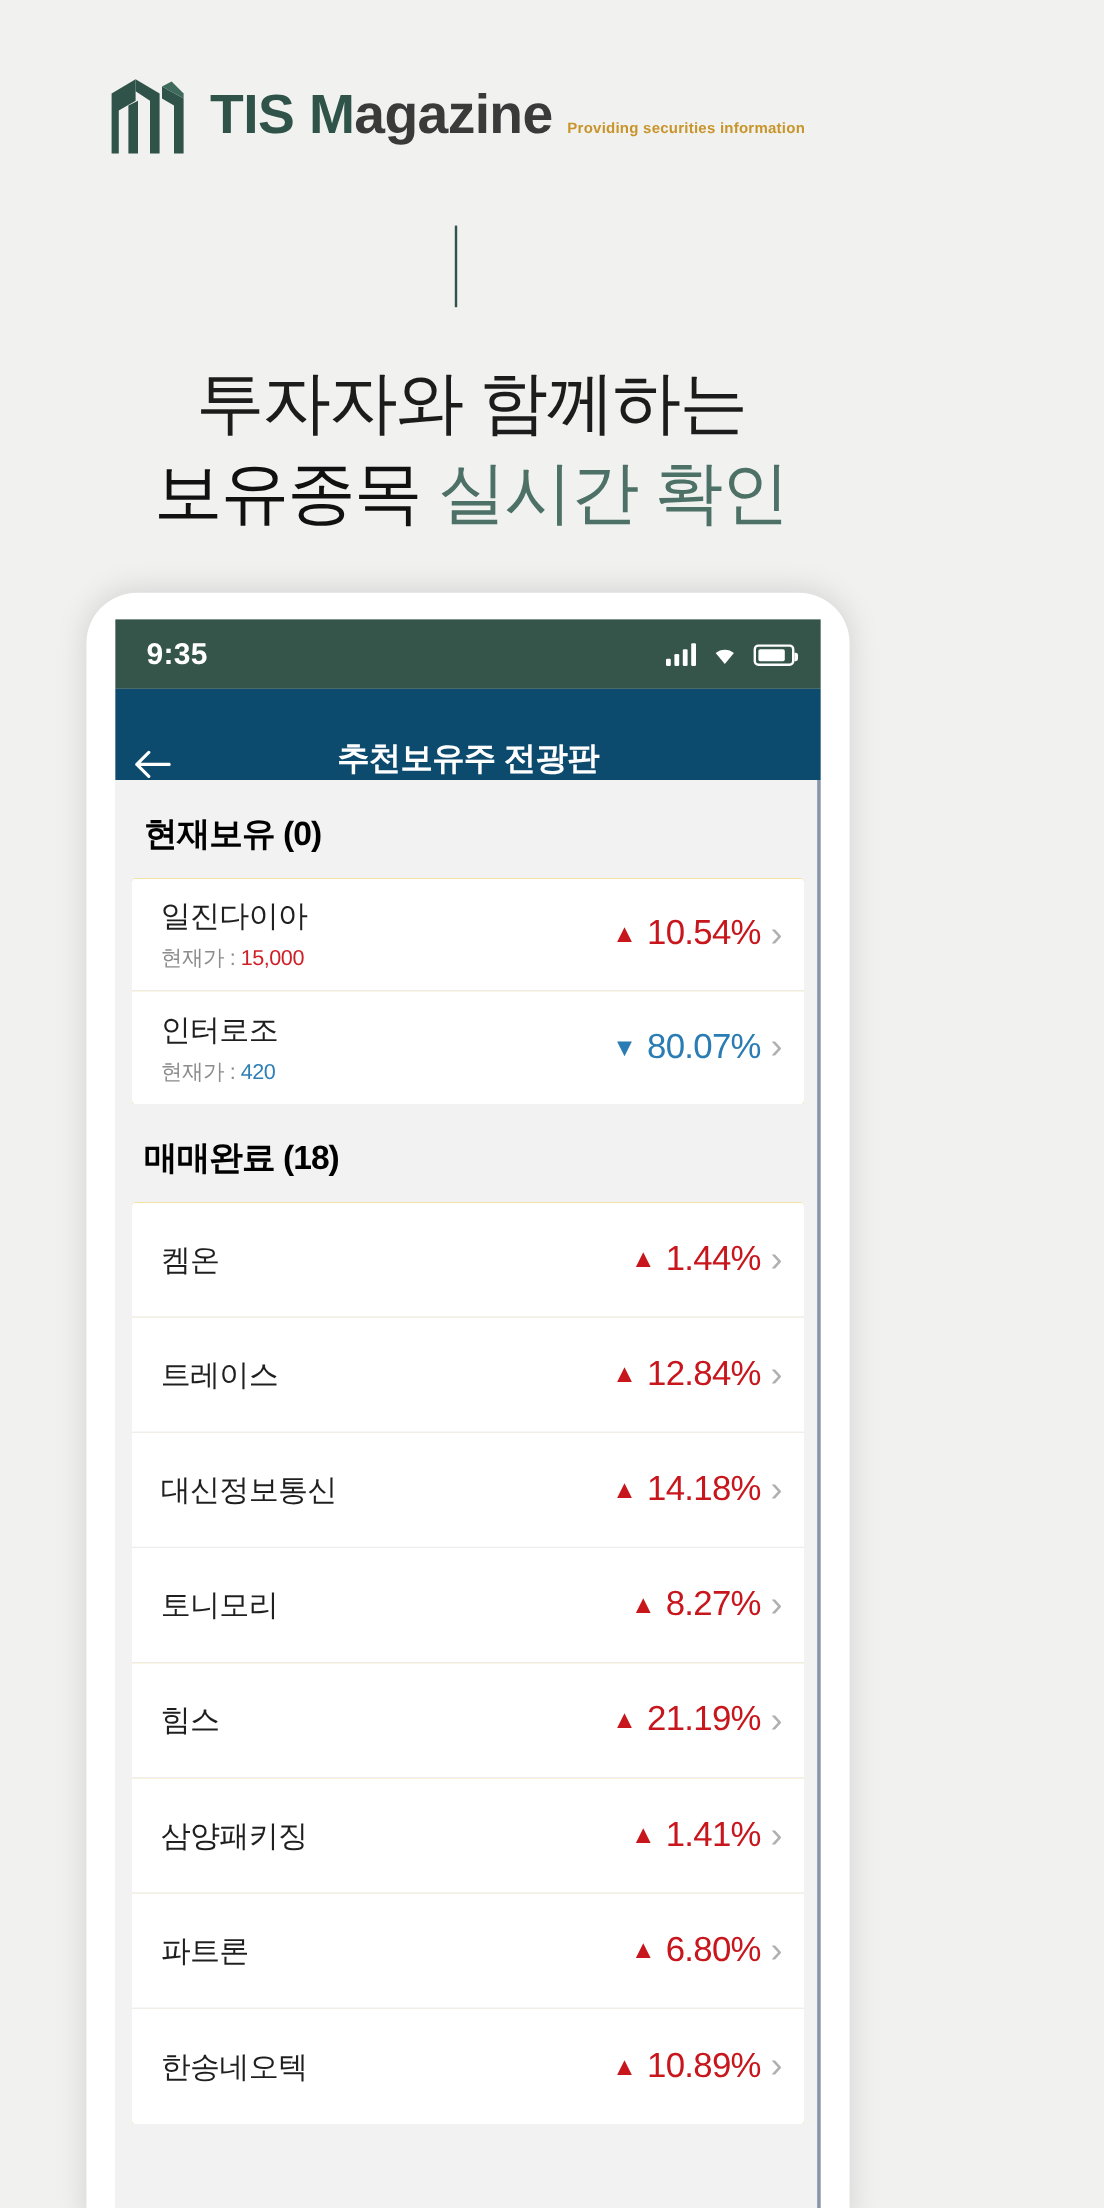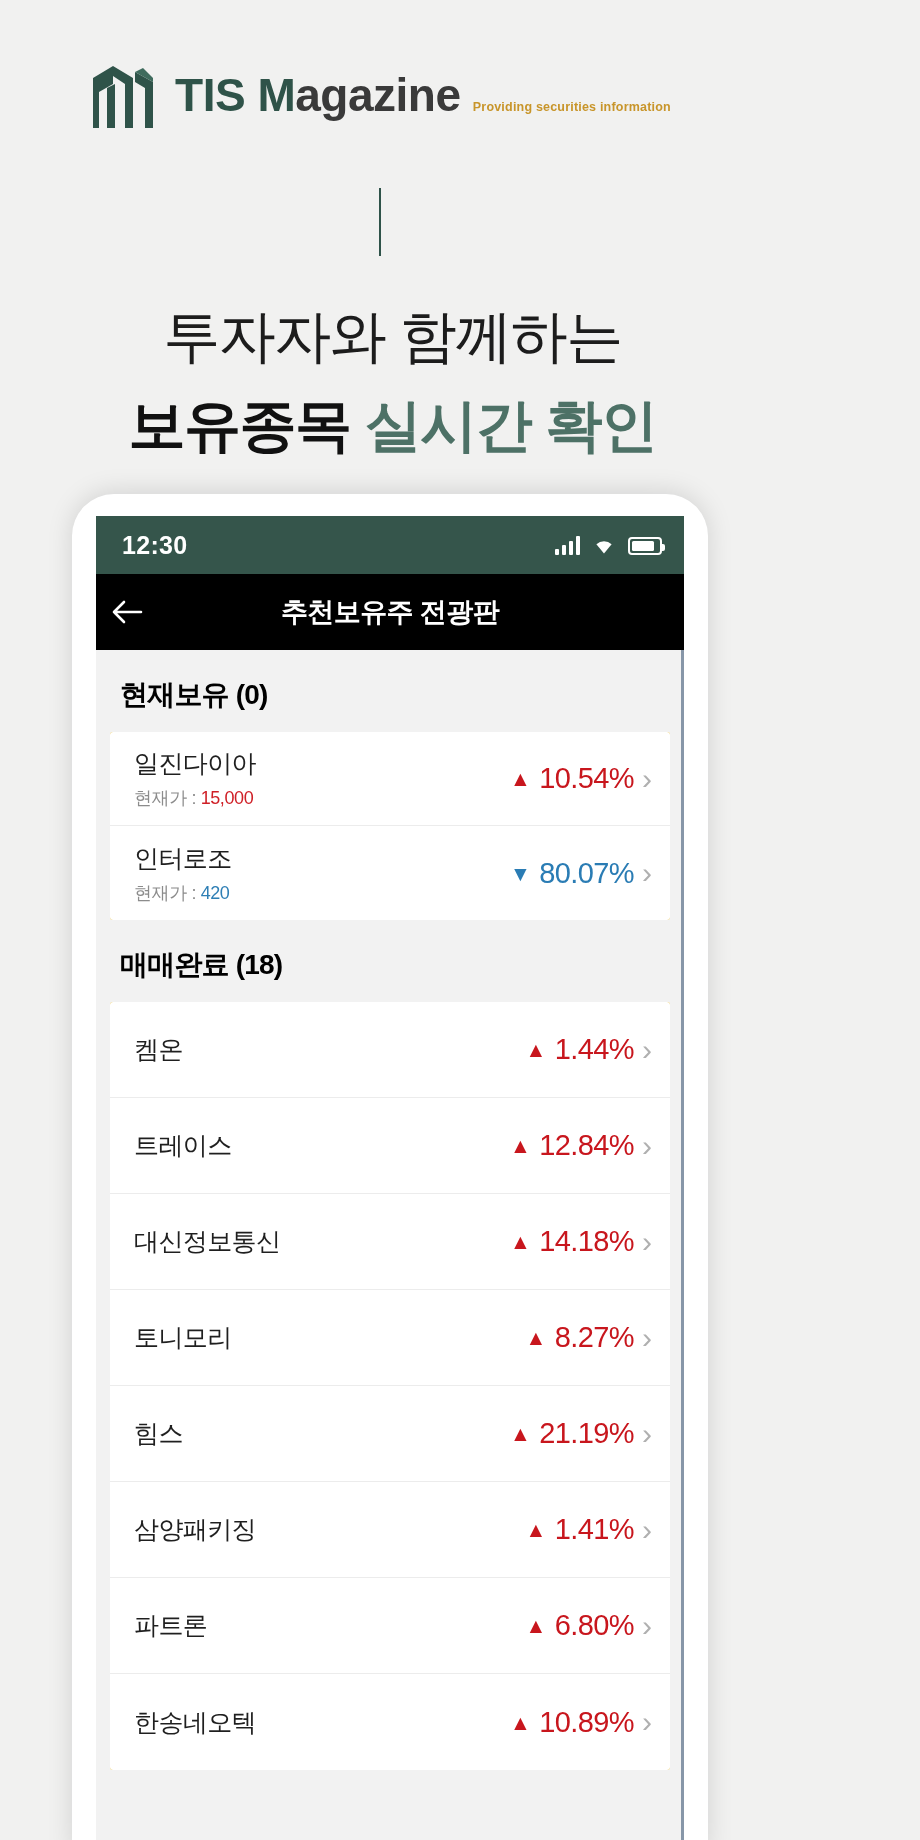--- a/index.html
+++ b/index.html
@@ -37,22 +37,22 @@
     width:2px; height:68px; background:#2f5349;
     margin:56px auto 0;
   }
 
   .headline { margin-top:44px; line-height:1.28;padding-left:25px; }
   .headline .line1 {
     font-size:57px; color:#1c1c1c; font-weight:400;
     letter-spacing:-1.5px;
   }
   .headline .line2 {
-    margin-top:16px;
-    font-size:57px; font-weight:bold; letter-spacing:-1.5px;
+    margin-top:2px;
+    font-size:57px; font-weight:normal; letter-spacing:-1.5px;
   }
   .headline .line2 .dark  { color:#111111; }
   .headline .line2 .green { color:#4d7166; }
 
   
   .phone {
     position:absolute; left:72px; top:494px;
     width:636px; height:1360px;
     background:#ffffff;
     border-radius:42px 42px 0 0;
@@ -84,22 +84,22 @@
     width:34px; height:18px; border:2.4px solid #ffffff; border-radius:4px;
     position:relative; display:flex; align-items:center; padding:2px;
   }
   .batt::after {
     content:""; position:absolute; right:-5px; top:5px;
     width:3px; height:7px; background:#ffffff; border-radius:0 2px 2px 0;
   }
   .batt i { display:block; height:100%; width:84%; background:#ffffff; border-radius:1.5px; }
 
   .appbar {
-    height:76px; background:#000000;
-    display:flex; align-items:center; position:relative;
+    height:76px; background:#0c4a6e;
+    display:flex; align-items:flex-end; position:relative;
   }
   .back-btn {
     width:62px; display:flex; align-items:center; justify-content:center;
     cursor:pointer;
   }
   .appbar-title {
     position:absolute; left:0; right:0; text-align:center;
     color:#ffffff; font-size:27px; font-weight:bold; letter-spacing:-0.6px;
     pointer-events:none;
   }
@@ -174,21 +174,21 @@
       <span class="dark">보유종목</span>
       <span class="green">실시간 확인</span>
     </div>
   </div>
 </div>
 
 <div class="phone">
   <div class="screen">
 
     <div class="statusbar">
-      <span class="clock">12:30</span>
+      <span class="clock">9:35</span>
       <span class="status-icons">
         <span class="sig">
             <i></i>
             <i></i>
             <i></i>
             <i></i>
           </span>
         <span class="wifi">
           <svg width="26" height="20" viewBox="0 0 26 20">
             <path d="M13 18.4 L5.4 9.2 A11.6 11.6 0 0 1 20.6 9.2 Z" fill="#ffffff"></path>

